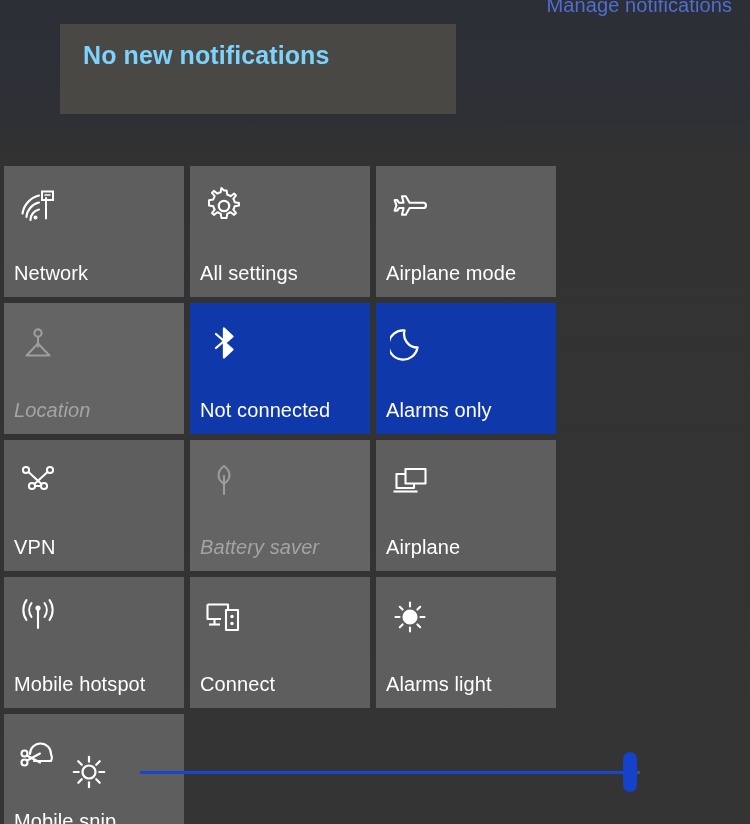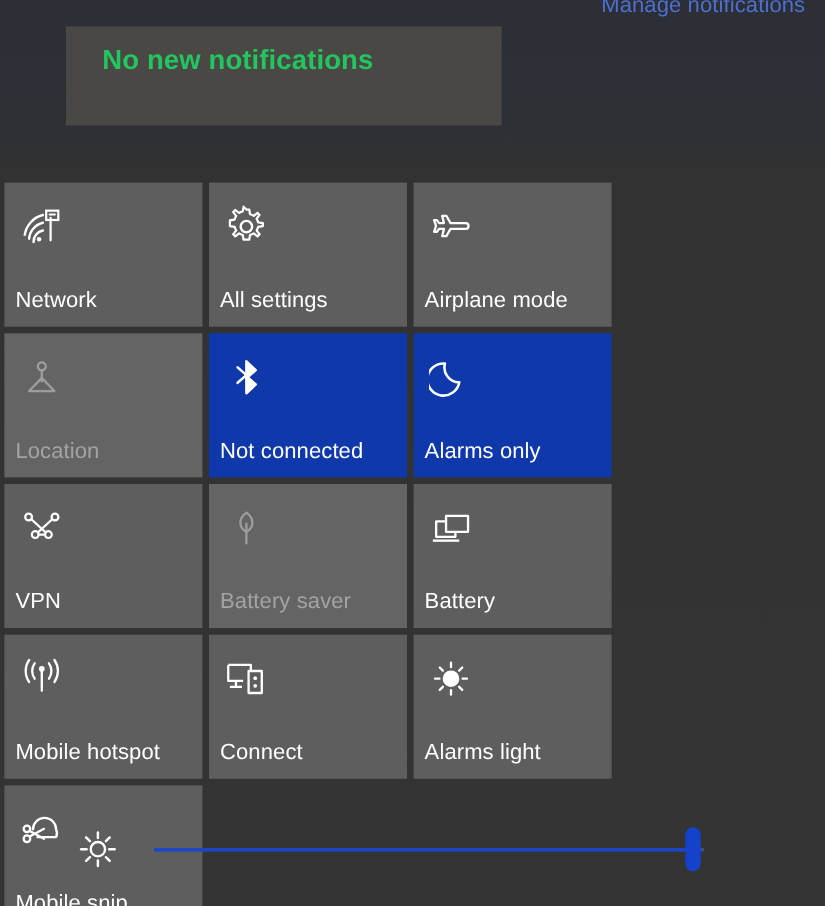--- a/index.html
+++ b/index.html
@@ -48,25 +48,25 @@
     left: 60px;
     top: 24px;
     width: 396px;
     height: 90px;
     background: #403f3c;
     background: rgba(77, 75, 70, 0.92);
   }
 
   .notif-card-text {
     position: absolute;
-    left: 33px;
+    left: 23px;
     top: 17px;
     font-size: 25px;
     font-weight: bold;
-    color: #22c55e;
+    color: #7dd3fc;
     letter-spacing: 0.1px;
     white-space: nowrap;
   }
 
   
   .quick-actions {
     position: absolute;
     left: 4px;
     top: 166px;
     width: 740px;
@@ -83,20 +83,21 @@
     background: #5e5e5e;
     cursor: pointer;
     overflow: hidden;
   }
   .tile.active {
     background: #0f38ab;
   }
   .tile.disabled {
     background: #646464;
     cursor: default;
+    font-style: italic;
   }
 
   .tile-icon {
     position: absolute;
     left: 14px;
     top: 20px;
     width: 40px;
     height: 40px;
     color: #ffffff;
     display: block;
@@ -277,21 +278,21 @@
         <span class="tile-label">Battery saver</span>
       </div>
       <div class="tile">
         <span class="tile-icon">
           <svg viewBox="0 0 40 40" fill="none" stroke="currentColor" stroke-width="2.1" stroke-linejoin="round">
             <rect x="15.5" y="9" width="20" height="14.5"></rect>
             <path d="M15.5 14 L6.5 14 L6.5 28 L24 28 L24 23.5"></path>
             <path d="M3.5 31.5 L27.5 31.5"></path>
           </svg>
         </span>
-        <span class="tile-label">Battery</span>
+        <span class="tile-label">Airplane</span>
       </div>
       <div class="tile">
         <span class="tile-icon">
           <svg viewBox="0 0 40 40" fill="none" stroke="currentColor" stroke-width="2.1" stroke-linecap="round">
             <path d="M20 11 V31"></path>
             <circle cx="20" cy="11" r="2.6" fill="currentColor" stroke="none"></circle>
             <path d="M13.5 6 A12 12 0 0 0 13.5 20"></path>
             <path d="M26.5 6 A12 12 0 0 1 26.5 20"></path>
             <path d="M8.5 3 A17.5 17.5 0 0 0 8.5 23"></path>
             <path d="M31.5 3 A17.5 17.5 0 0 1 31.5 23"></path>

